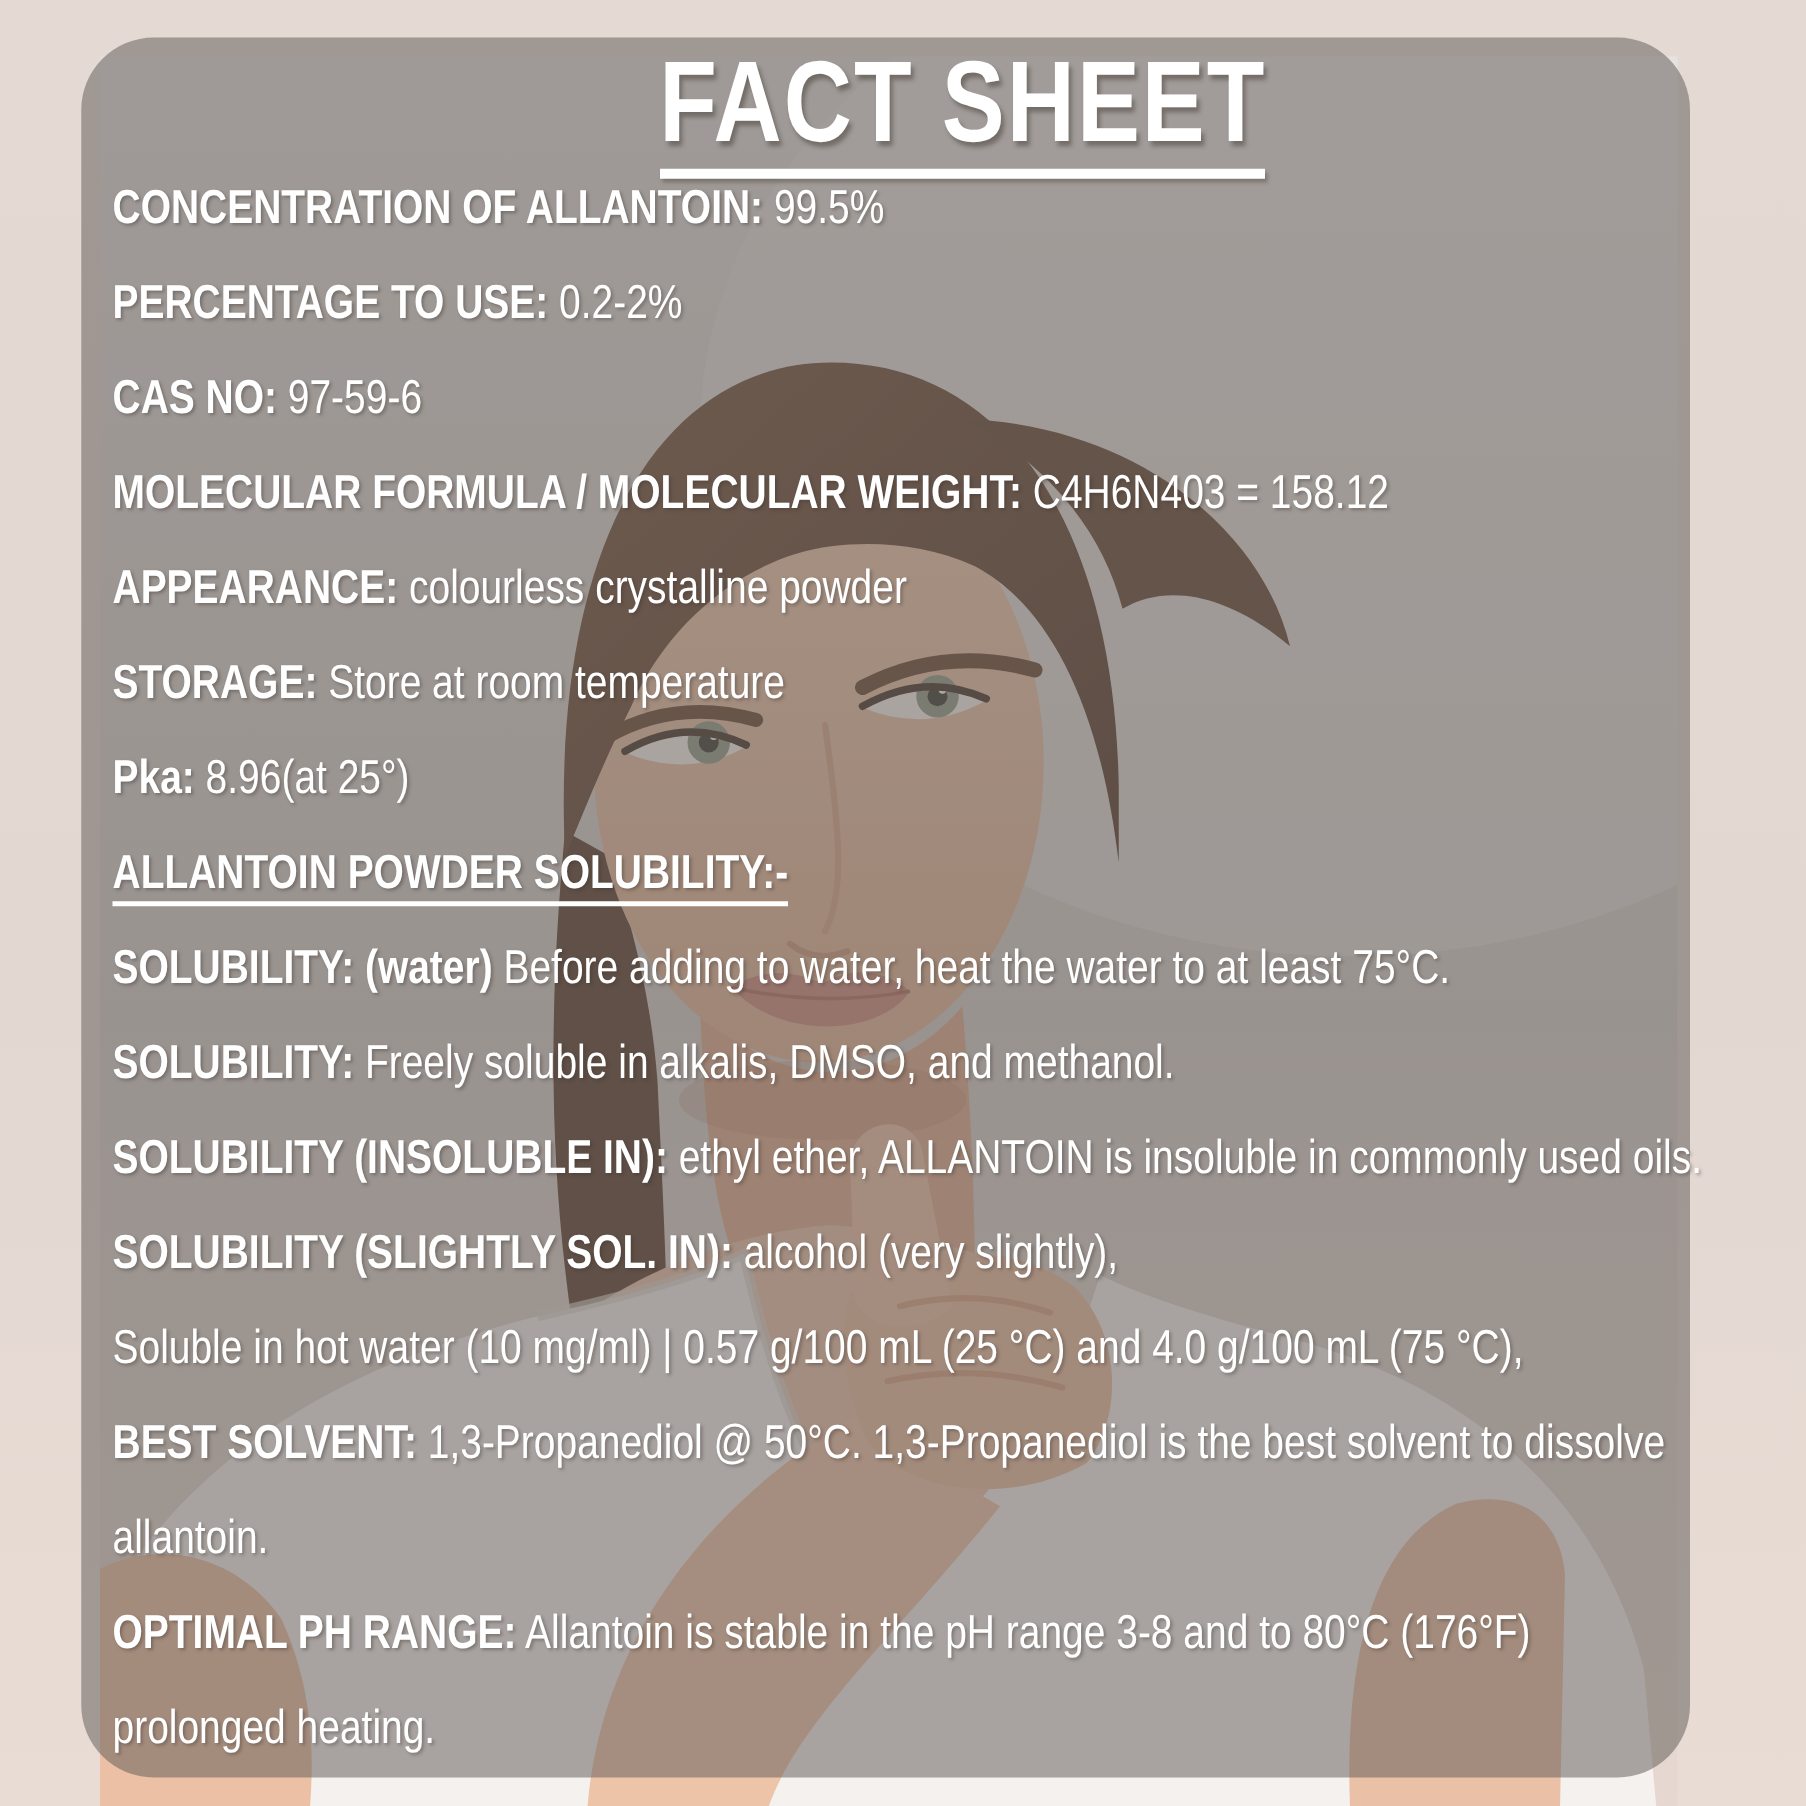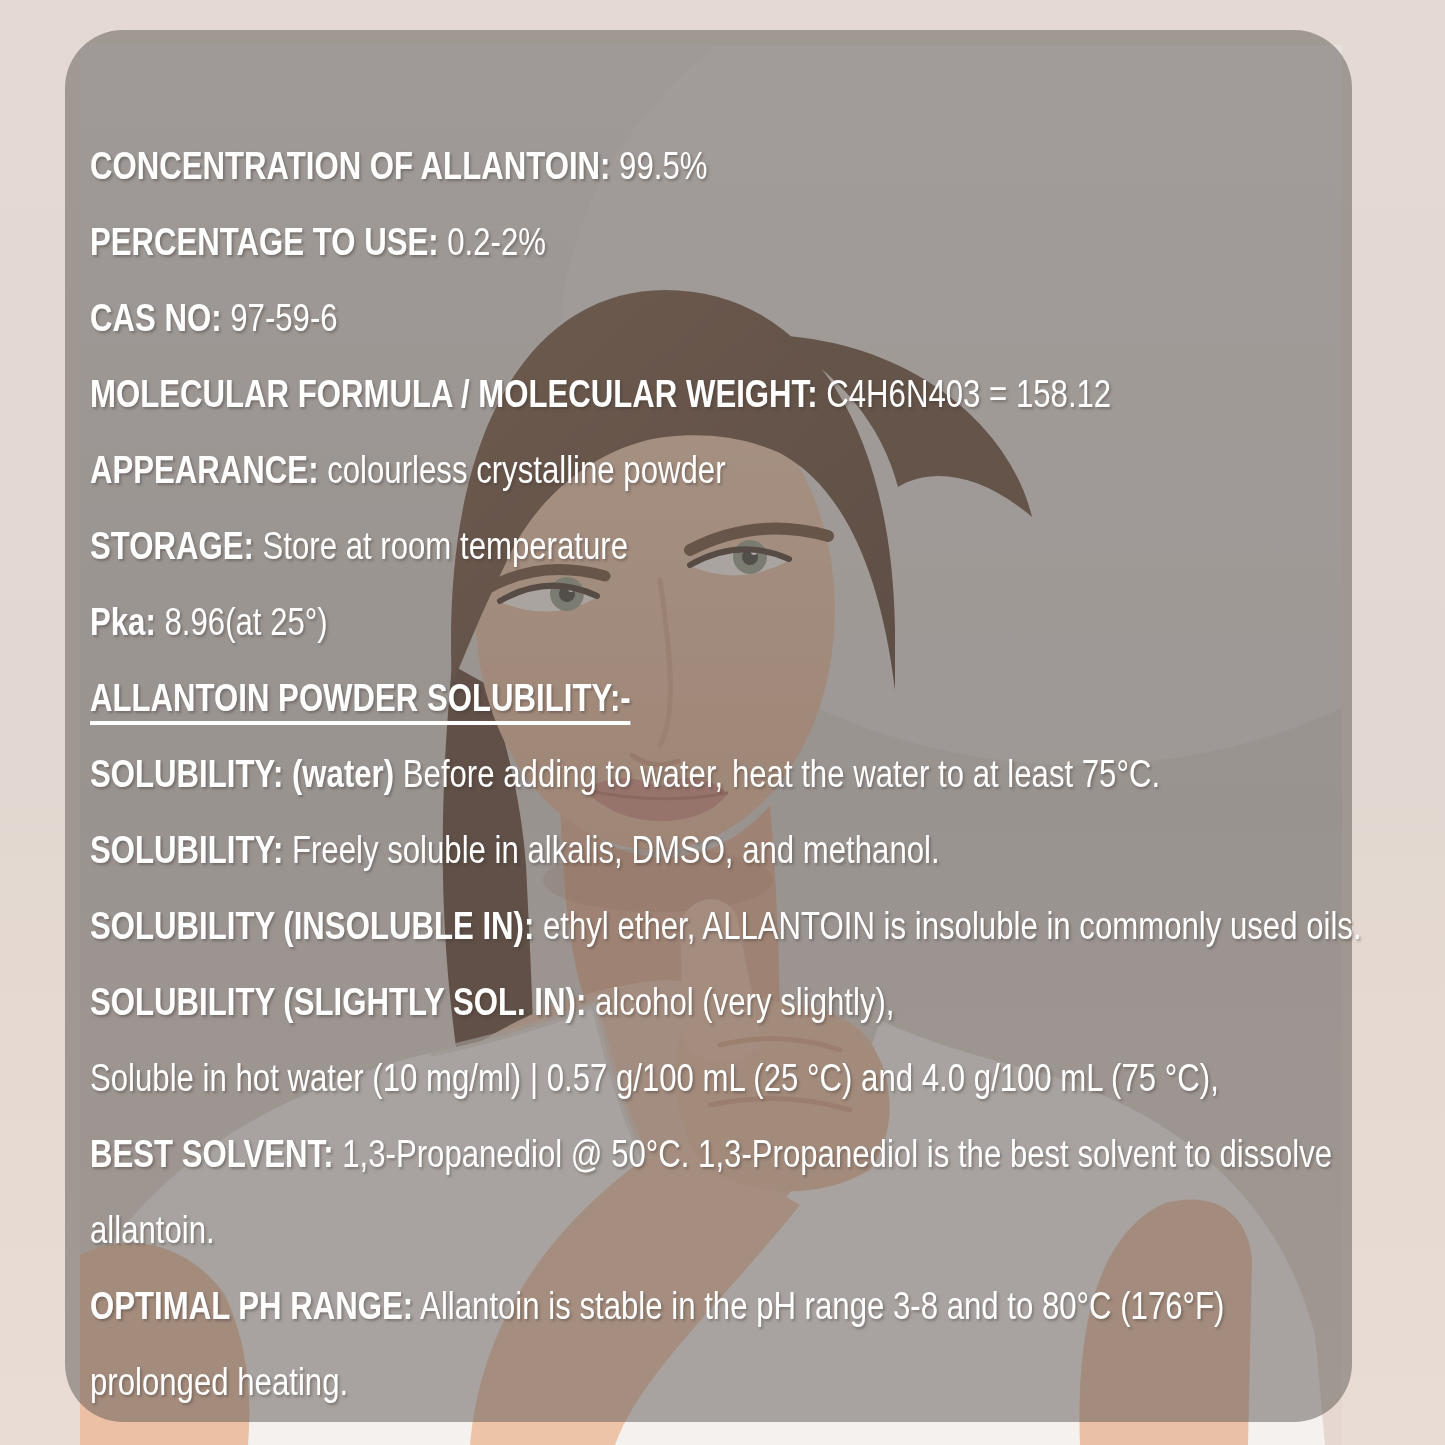--- a/index.html
+++ b/index.html
@@ -109,20 +109,26 @@
       <g>
         <path d="M600,990 C640,950 730,945 780,985 C815,1020 820,1085 790,1125 C730,1160 650,1150 615,1110 C595,1070 590,1025 600,990 Z" fill="#eabfa4"></path>
         <path d="M600,880 C608,850 645,845 657,872 L682,1000 C652,1025 617,1020 604,995 Z" fill="#ecc3a9"></path>
         <path d="M640,1000 Q700,985 760,1005 M630,1060 Q700,1045 770,1065" stroke="#d49d7f" stroke-width="5" fill="none" stroke-linecap="round" opacity="0.8"></path>
       </g>
     </svg>
   </div>
 
   <div class="overlay-card"></div>
 
+  <div class="title-wrap">
+    <div class="title-block">
+      <h1>FACT SHEET</h1>
+      <div class="title-underline"></div>
+    </div>
+  </div>
 
   <div class="facts">
       <p><span class="lbl">CONCENTRATION OF ALLANTOIN:</span><span class="val"> 99.5%</span></p>
       <p><span class="lbl">PERCENTAGE TO USE:</span><span class="val"> 0.2-2%</span></p>
       <p><span class="lbl">CAS NO:</span><span class="val"> 97-59-6</span></p>
       <p><span class="lbl">MOLECULAR FORMULA / MOLECULAR WEIGHT:</span><span class="val"> C4H6N403 = 158.12</span></p>
       <p><span class="lbl">APPEARANCE:</span><span class="val"> colourless crystalline powder</span></p>
       <p><span class="lbl">STORAGE:</span><span class="val"> Store at room temperature</span></p>
       <p><span class="lbl">Pka:</span><span class="val"> 8.96(at 25°)</span></p>
       <p><span class="lbl u">ALLANTOIN POWDER SOLUBILITY:-</span><span class="val"></span></p>

